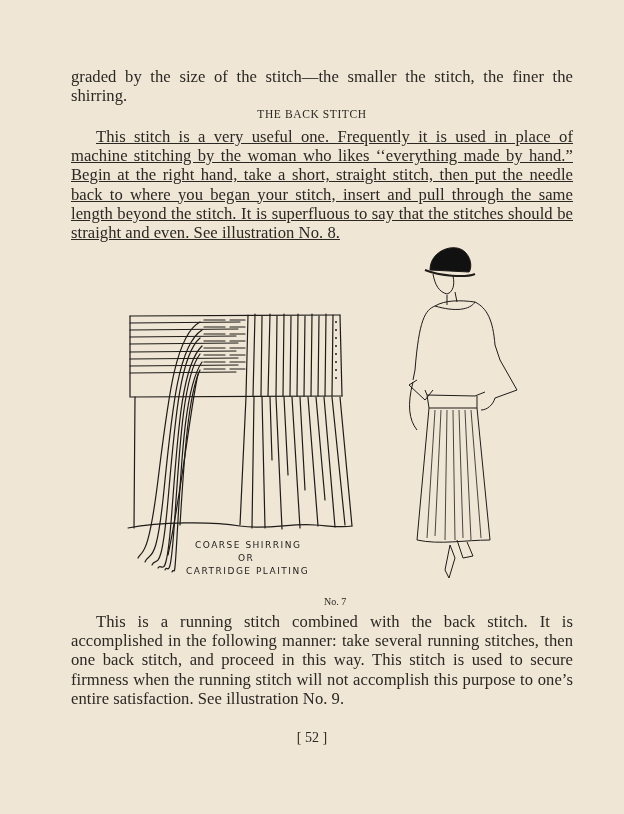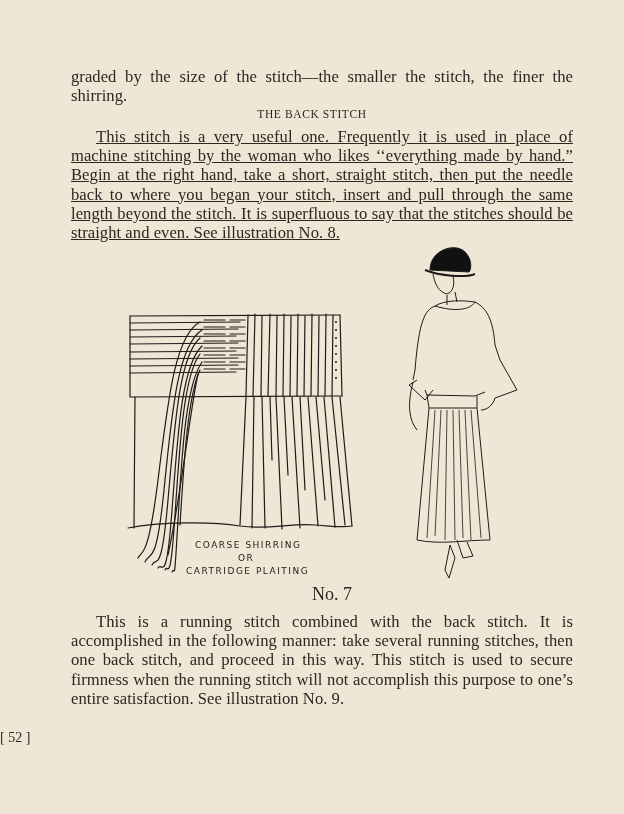--- a/index.html
+++ b/index.html
@@ -22,25 +22,25 @@
   #p1 { top: 127px; text-decoration: underline; }
   #p2 { top: 612px; }
   .heading {
     position: absolute; left: 0; width: 624px; text-align: center;
     font-size: 11.5px; letter-spacing: 0.6px; margin: 0;
   }
   #h1 { top: 108px; }
   #h2 { top: 614px; }
   .figure-caption {
     position: absolute; left: 308px; top: 580px;
-    font-size: 18px; margin: 4px;
+    font-size: 10px; margin: 16px;
   }
   .page-number {
     position: absolute; left: 0; width: 624px; top: 730px;
-    text-align: left; font-size: 14px; margin: 0;
+    text-align: center; font-size: 14px; margin: 0;
   }
   .illus { position: absolute; }
   #shirring-illustration { left: 120px; top: 300px; width: 250px; height: 290px; }
   #dress-illustration { left: 395px; top: 240px; width: 130px; height: 345px; }
   .hand-label {
     font-family: "DejaVu Sans", sans-serif; font-size: 9px; fill: #1e1b18;
     letter-spacing: 1.5px;
   }
 </style>
 </head>

